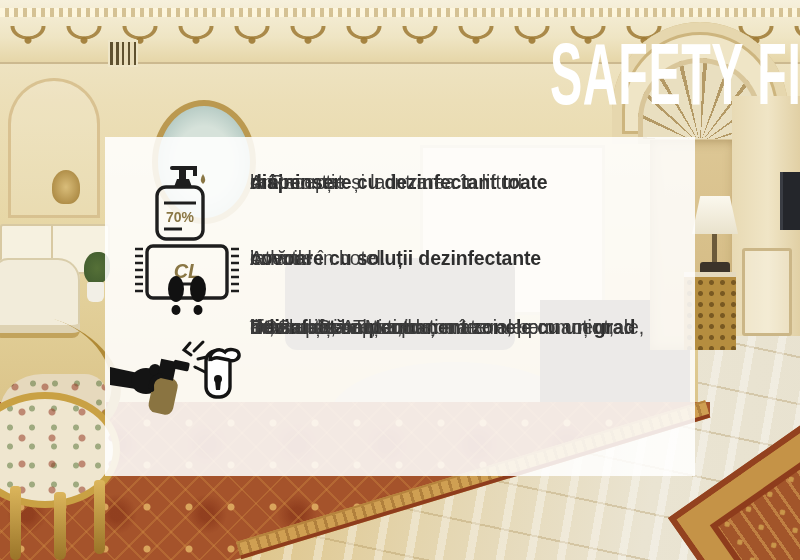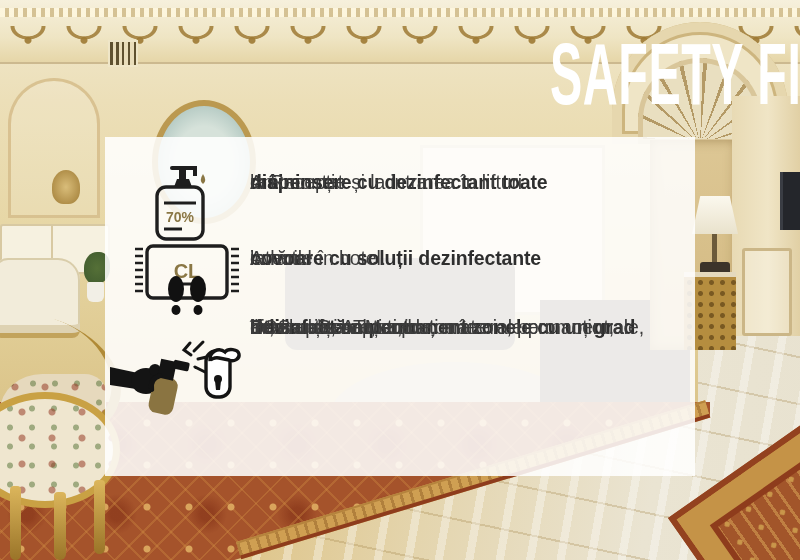--- a/index.html
+++ b/index.html
@@ -119,21 +119,21 @@
 
   
   .panel{left:105px;top:137px;width:590px;height:339px;background:rgba(255,255,255,.87);z-index:15;}
   .itext{font-size:19.5px;line-height:27px;color:#3c3c3c;letter-spacing:-0.15px;}
   .itext .tl{position:relative;white-space:nowrap;}
   .itext b{font-weight:700;color:#2e2e2e;}
   .text1{left:145px;top:32px;}
   .text2{left:145px;top:108px;}
   .text3{left:145px;top:177px;}
   .icon1{left:45px;top:24px;width:60px;height:82px;}
-  .icon2{left:26px;top:106px;width:112px;height:74px;}
+  .icon2{left:26px;top:106px;width:112px;height:74px;font-style:italic;}
   .icon3{left:5px;top:190px;width:132px;height:92px;}
   .icon1 svg,.icon2 svg,.icon3 svg{position:static;display:block;}
 </style>
 </head>
 <body>
 
 <div id="app">
 
   <div class="bg-base"></div>
   <div class="cornice"></div>

